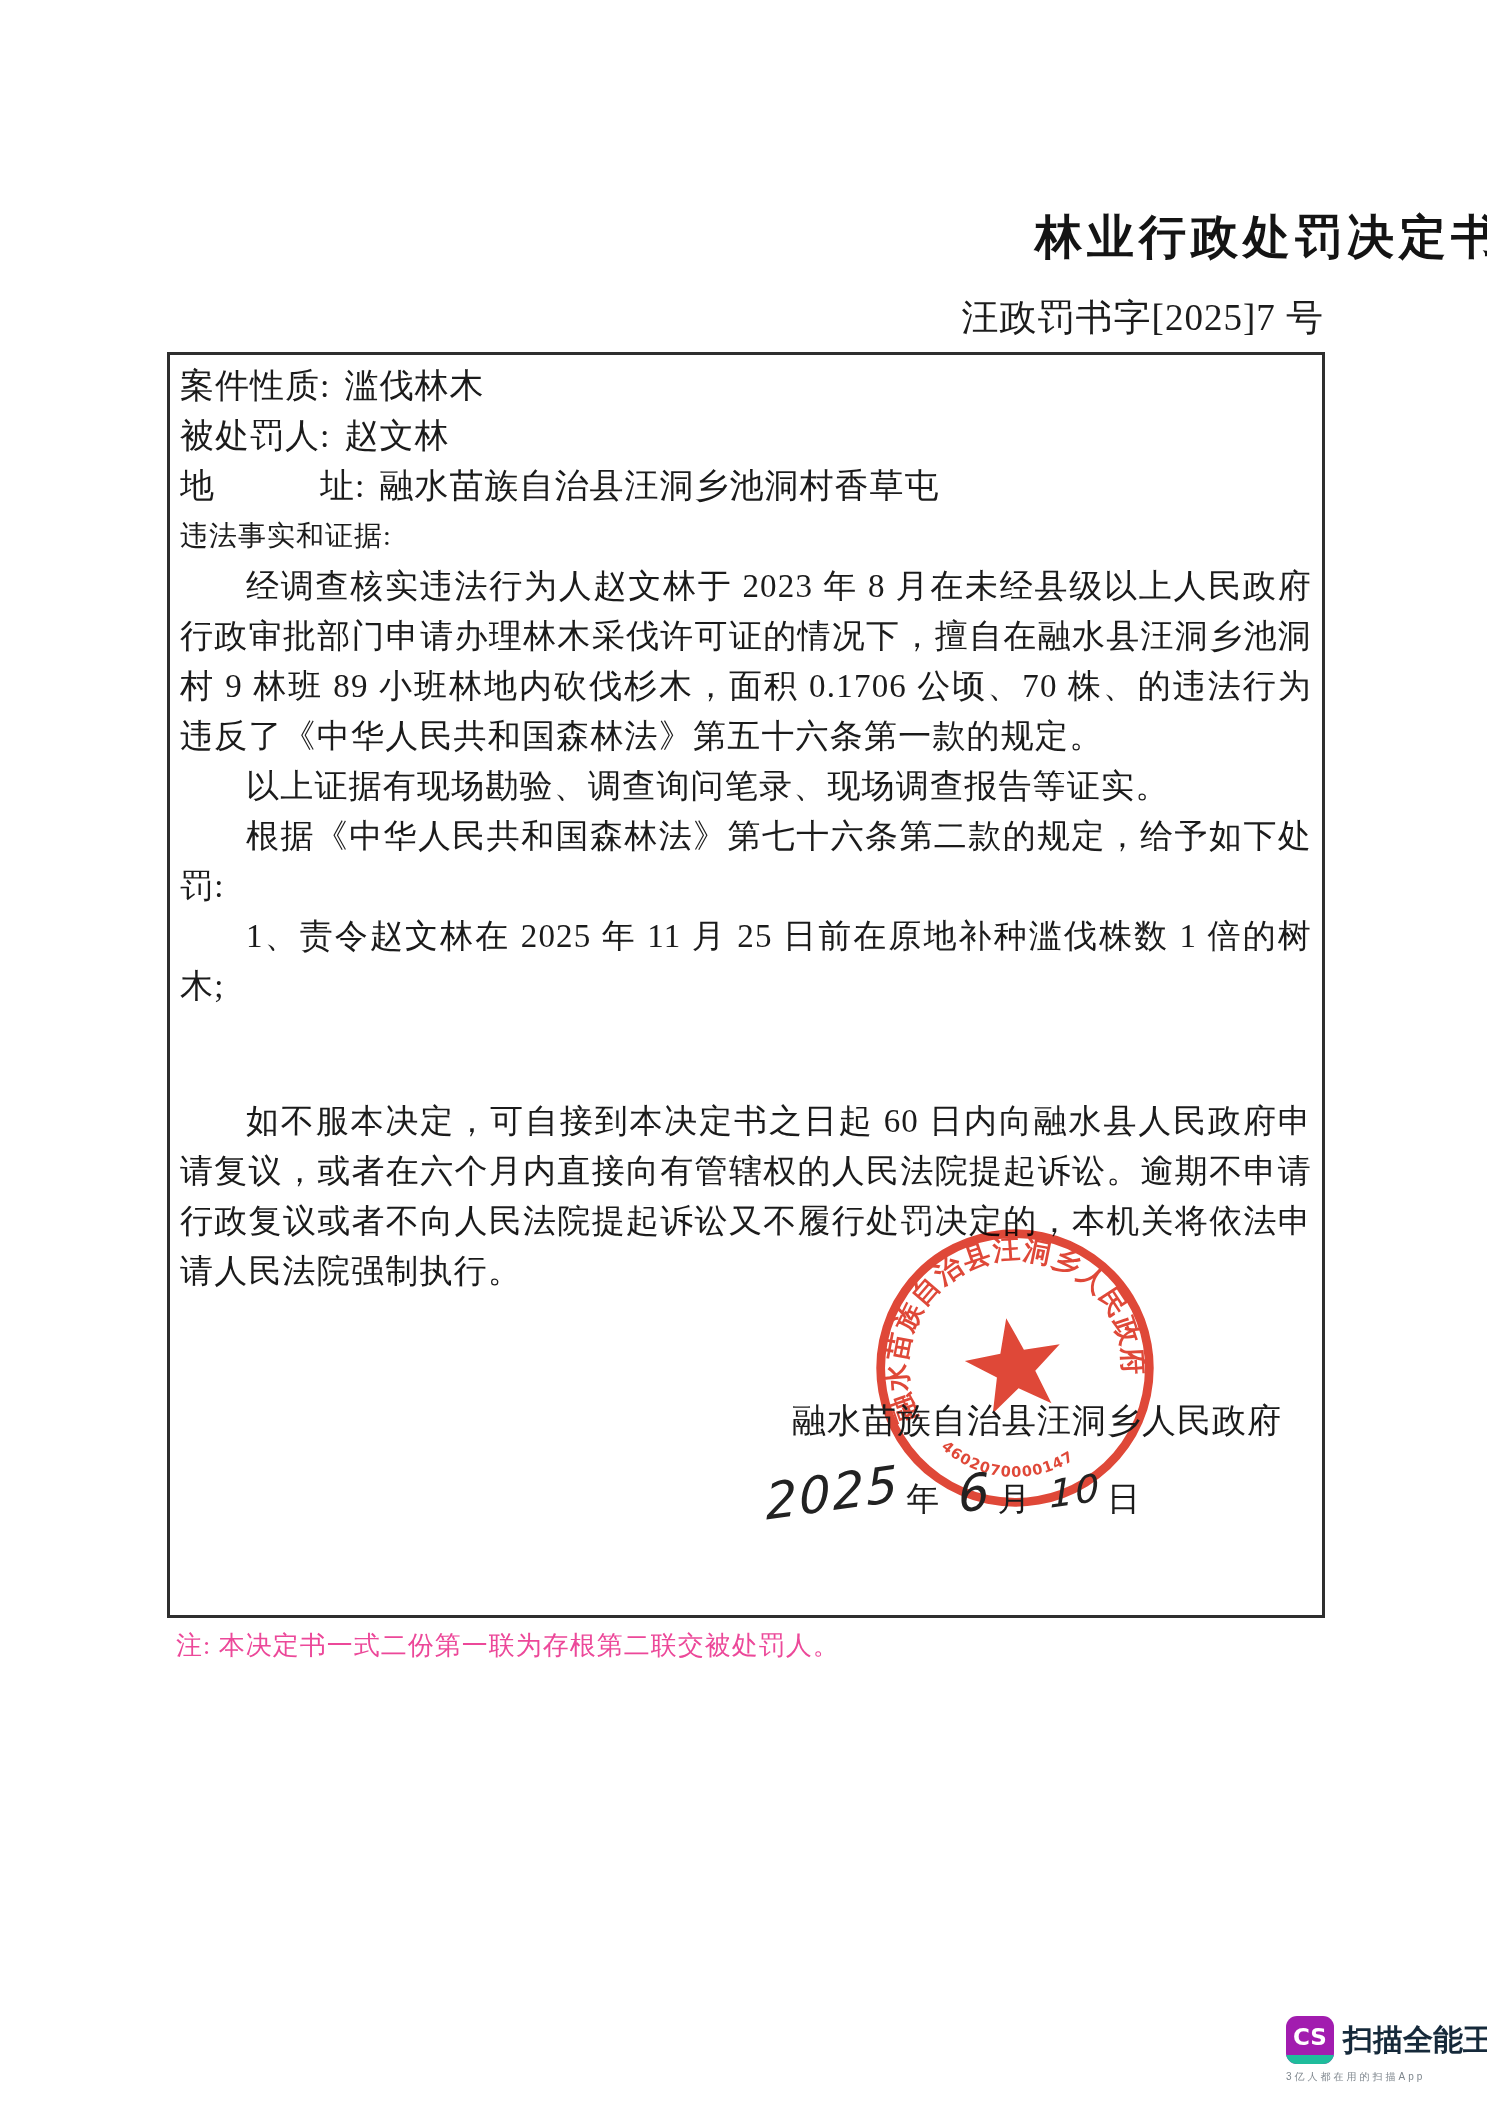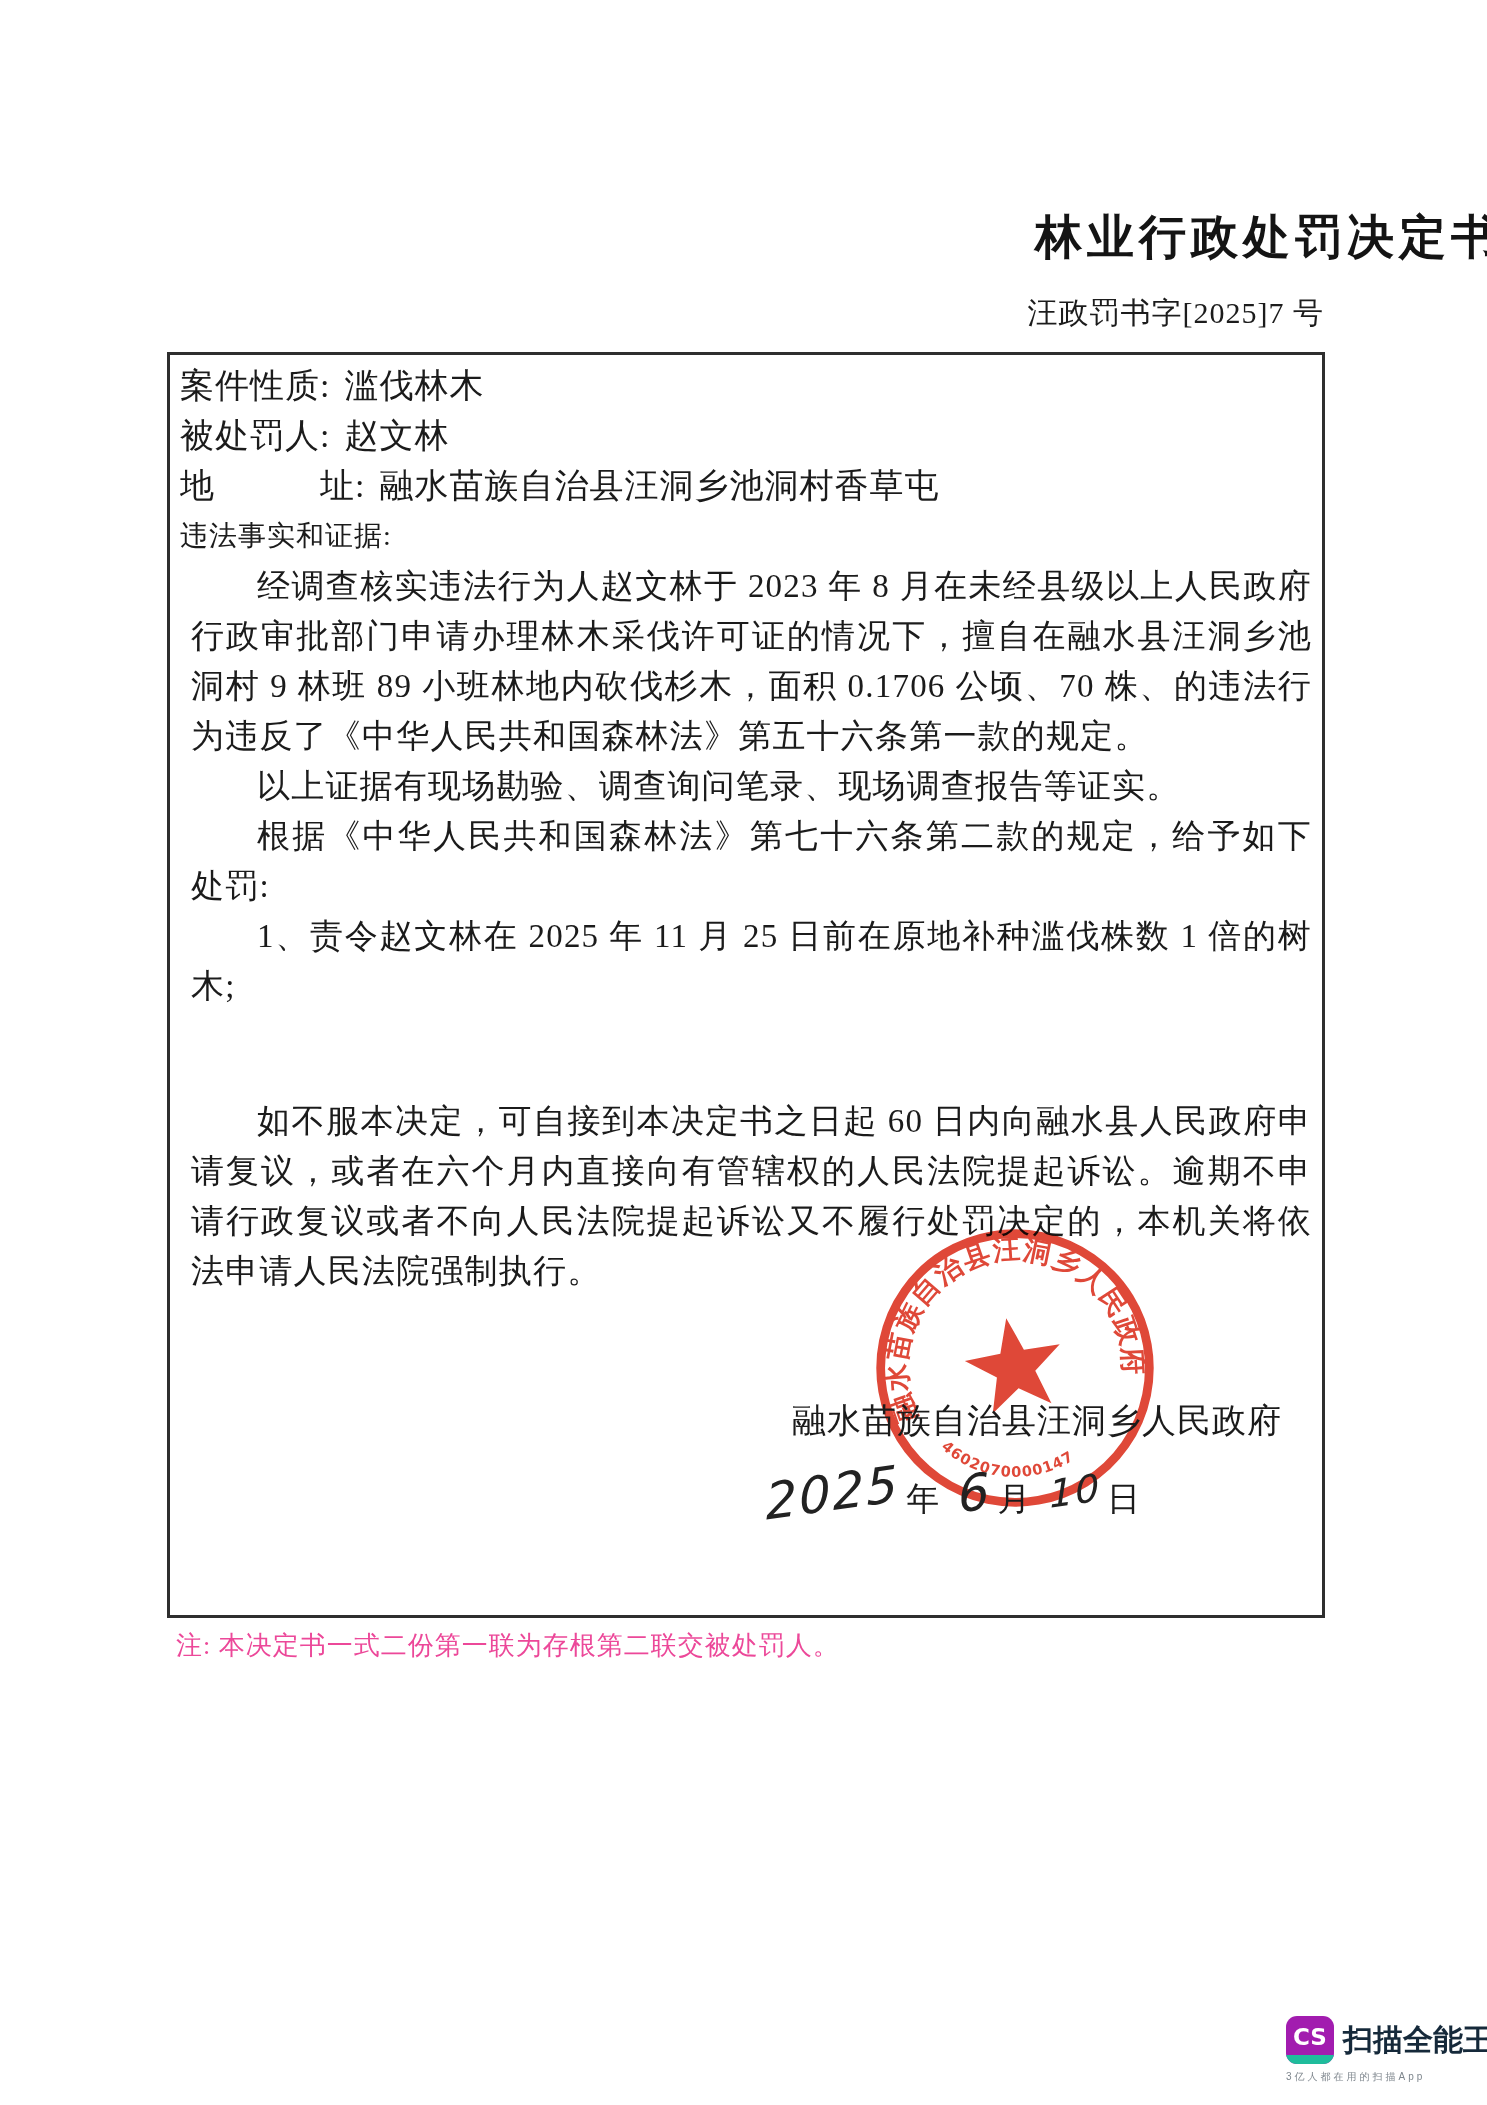--- a/index.html
+++ b/index.html
@@ -9,33 +9,33 @@
     font-family:"Liberation Serif", serif;
     color:#1b1b1b;
   }
   .page-title {
     position:absolute; top:206px; left:0; width:100%;
     text-align:right; font-size:47px; font-weight:700;
     letter-spacing:5px; color:#141414;margin-left:16px;
   }
   .doc-number {
     position:absolute; top:293px; right:163px;
-    font-size:30px; letter-spacing:1px; color:#1c1c1c;
+    font-size:37px; letter-spacing:1px; color:#1c1c1c;
   }
   .doc-box {
     position:absolute; left:167px; top:352px; width:1158px; height:1266px;
     border:3px solid #2e2e2e; padding:6px 10px 0 10px;
   }
   .field-row { font-size:34px; line-height:50px; white-space:nowrap; }
   .field-label { letter-spacing:1px; }
   .field-value { margin-left:14px; letter-spacing:1px; }
   .section-heading { font-size:28px; line-height:50px; letter-spacing:1px; }
   .para {
     font-size:33px; line-height:50px; letter-spacing:1.2px;
-    text-indent:2em; text-align:justify; text-justify:inter-ideograph;margin-left:11px;
+    text-indent:2em; text-align:justify; text-justify:inter-ideograph;
   }
   .gap-top { margin-top:85px; }
   .signature-line {
     margin-top:104px; font-size:34px; line-height:42px;
     text-align:right; padding-right:30px; letter-spacing:1px;
     position:relative; z-index:2;
   }
   .date-line {
     margin-top:24px; font-size:33px; line-height:60px;
     text-align:right; padding-right:170px; letter-spacing:2px;

